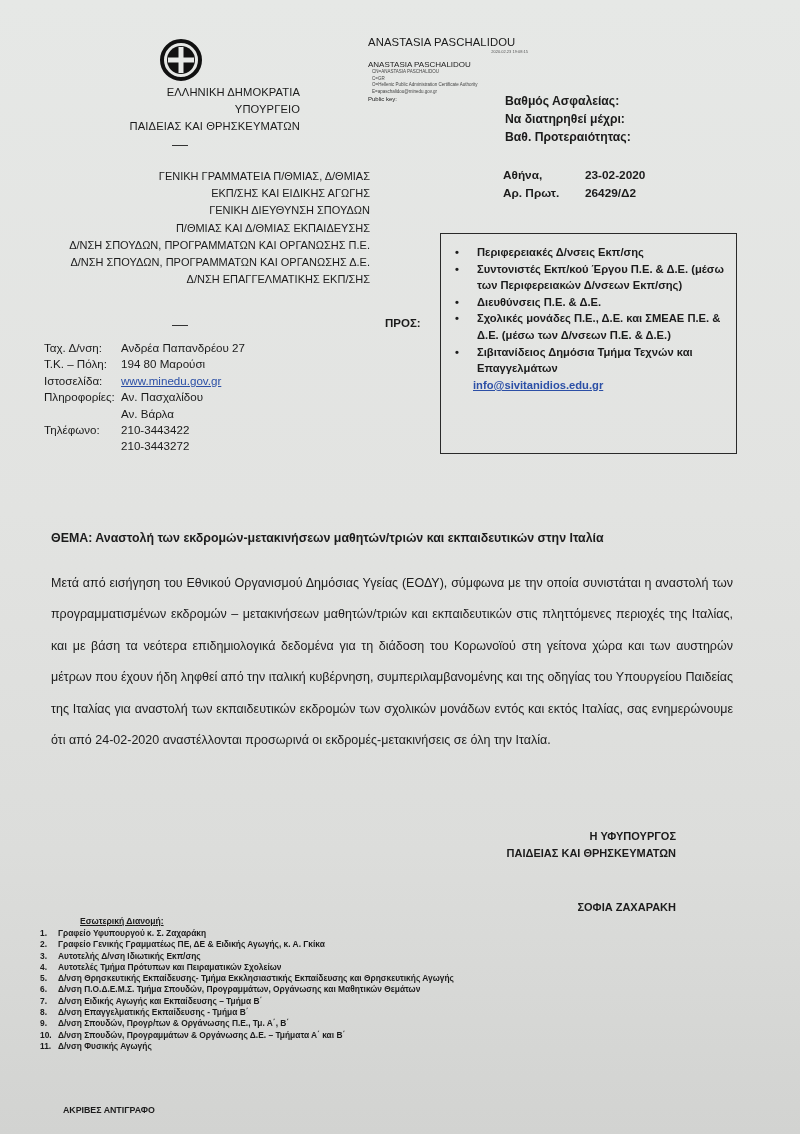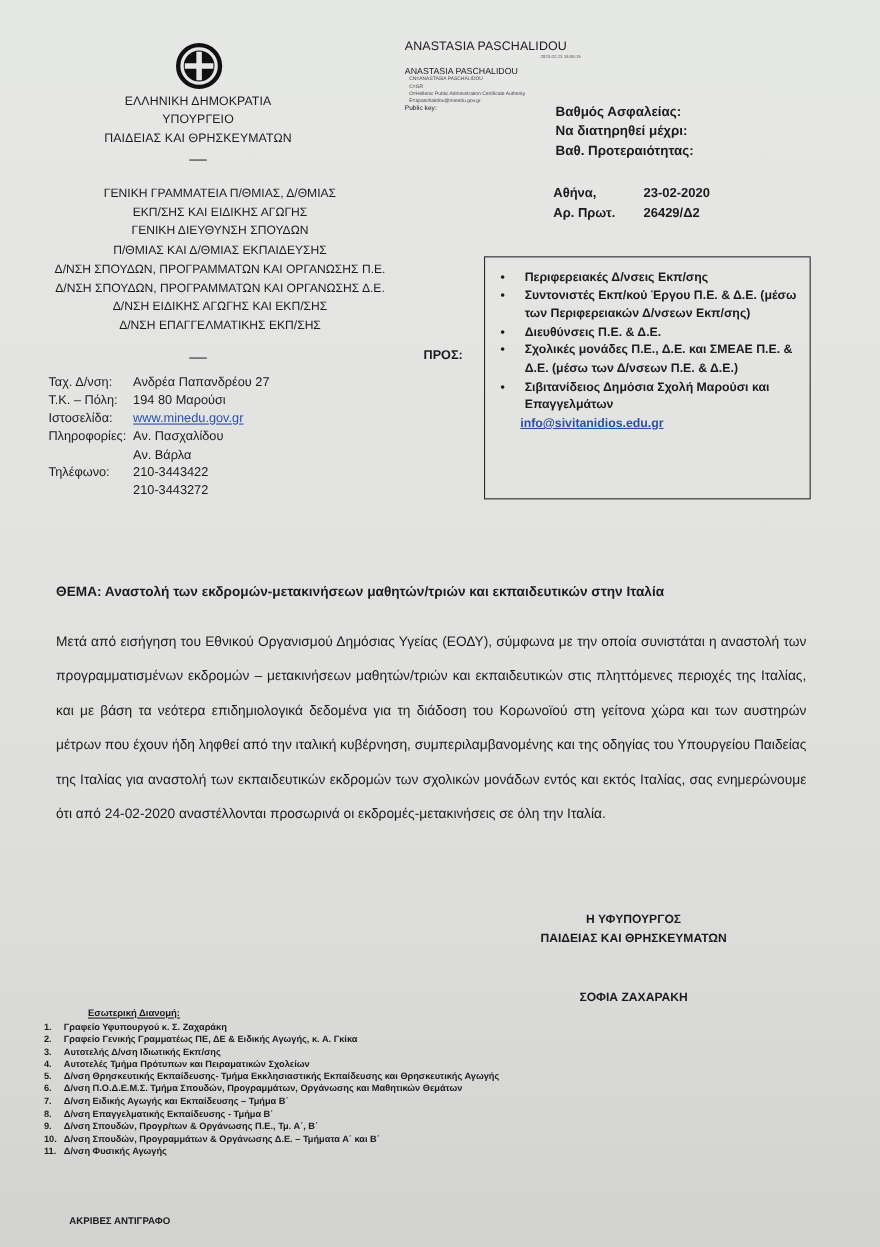--- a/index.html
+++ b/index.html
@@ -4,21 +4,21 @@
 <style>
   html, body { margin: 0; padding: 0; }
   body {
     width: 800px; height: 1134px; overflow: hidden;
     background: linear-gradient(180deg, #e6e8e6 0%, #e2e3e1 45%, #dcdddb 75%, #d2d3d1 100%);
     font-family: "Liberation Sans", "DejaVu Sans", sans-serif;
     color: #1b1b1b;
     position: relative;
   }
   .abs { position: absolute; }
-  .center { text-align: center; }
+  .center { text-align: right; }
 
   
   .emblem { left: 159px; top: 38px; width: 44px; height: 44px; }
   .ministry { left: 60px; top: 84px; width: 240px; font-size: 11.2px; line-height: 17px; letter-spacing: 0.1px; }
   .sep { height: 1px; width: 16px; background: #333; }
   .sep1 { left: 172px; top: 145px; }
   .sep2 { left: 172px; top: 325px; }
   .directorates { left: 30px; top: 168px; width: 340px; font-size: 11px; line-height: 17.2px; }
 
   .contact { left: 44px; top: 340px; font-size: 11.6px; line-height: 16.4px; }
@@ -90,21 +90,20 @@
 </div>
 <div class="abs sep sep1"></div>
 
 <div class="abs directorates center">
   <div>ΓΕΝΙΚΗ ΓΡΑΜΜΑΤΕΙΑ Π/ΘΜΙΑΣ, Δ/ΘΜΙΑΣ</div>
   <div>ΕΚΠ/ΣΗΣ ΚΑΙ ΕΙΔΙΚΗΣ ΑΓΩΓΗΣ</div>
   <div>ΓΕΝΙΚΗ ΔΙΕΥΘΥΝΣΗ ΣΠΟΥΔΩΝ</div>
   <div>Π/ΘΜΙΑΣ ΚΑΙ Δ/ΘΜΙΑΣ ΕΚΠΑΙΔΕΥΣΗΣ</div>
   <div>Δ/ΝΣΗ ΣΠΟΥΔΩΝ, ΠΡΟΓΡΑΜΜΑΤΩΝ ΚΑΙ ΟΡΓΑΝΩΣΗΣ Π.Ε.</div>
   <div>Δ/ΝΣΗ ΣΠΟΥΔΩΝ, ΠΡΟΓΡΑΜΜΑΤΩΝ ΚΑΙ ΟΡΓΑΝΩΣΗΣ Δ.Ε.</div>
-  <div>Δ/ΝΣΗ ΕΙΔΙΚΗΣ ΑΓΩΓΗΣ ΚΑΙ ΕΚΠ/ΣΗΣ</div>
   <div>Δ/ΝΣΗ ΕΠΑΓΓΕΛΜΑΤΙΚΗΣ ΕΚΠ/ΣΗΣ</div>
 </div>
 <div class="abs sep sep2"></div>
 
 <div class="abs contact">
   <div class="contact-row">
     <span class="contact-label">Ταχ. Δ/νση:</span>
     <span class="contact-value">Ανδρέα Παπανδρέου 27</span>
   </div>
   <div class="contact-row">
@@ -175,21 +174,21 @@
     <li>
         <span class="bullet">•</span>
         <span>Διευθύνσεις Π.Ε. &amp; Δ.Ε.</span>
       </li>
     <li>
         <span class="bullet">•</span>
         <span>Σχολικές μονάδες Π.Ε., Δ.Ε. και ΣΜΕΑΕ Π.Ε. &amp; Δ.Ε. (μέσω των Δ/νσεων Π.Ε. &amp; Δ.Ε.)</span>
       </li>
     <li>
         <span class="bullet">•</span>
-        <span>Σιβιτανίδειος Δημόσια Σχολή Μαρούσι και Επαγγελμάτων</span>
+        <span>Σιβιτανίδειος Δημόσια Τμήμα Τεχνών και Επαγγελμάτων</span>
       </li>
   </ul>
   <div class="email link">info@sivitanidios.edu.gr</div>
 </div>
 
 <div class="abs subject">ΘΕΜΑ: Αναστολή των εκδρομών-μετακινήσεων μαθητών/τριών και εκπαιδευτικών στην Ιταλία</div>
 <div class="abs body"><span>Μετά από εισήγηση του Εθνικού Οργανισμού Δημόσιας Υγείας (ΕΟΔΥ), σύμφωνα με την οποία συνιστάται η αναστολή των προγραμματισμένων εκδρομών – μετακινήσεων μαθητών/τριών και εκπαιδευτικών στις πληττόμενες περιοχές της Ιταλίας, και με βάση τα νεότερα επιδημιολογικά δεδομένα για τη διάδοση του Κορωνοϊού στη γείτονα χώρα και των αυστηρών μέτρων που έχουν ήδη ληφθεί από την ιταλική κυβέρνηση, συμπεριλαμβανομένης και της οδηγίας του Υπουργείου Παιδείας της Ιταλίας για αναστολή των εκπαιδευτικών εκδρομών των σχολικών μονάδων εντός και εκτός Ιταλίας, σας ενημερώνουμε ότι από </span><b>24-02-2020</b><span> αναστέλλονται προσωρινά οι εκδρομές-μετακινήσεις σε όλη την Ιταλία.</span></div>
 
 <div class="abs signature center">
   <div>Η ΥΦΥΠΟΥΡΓΟΣ</div>

